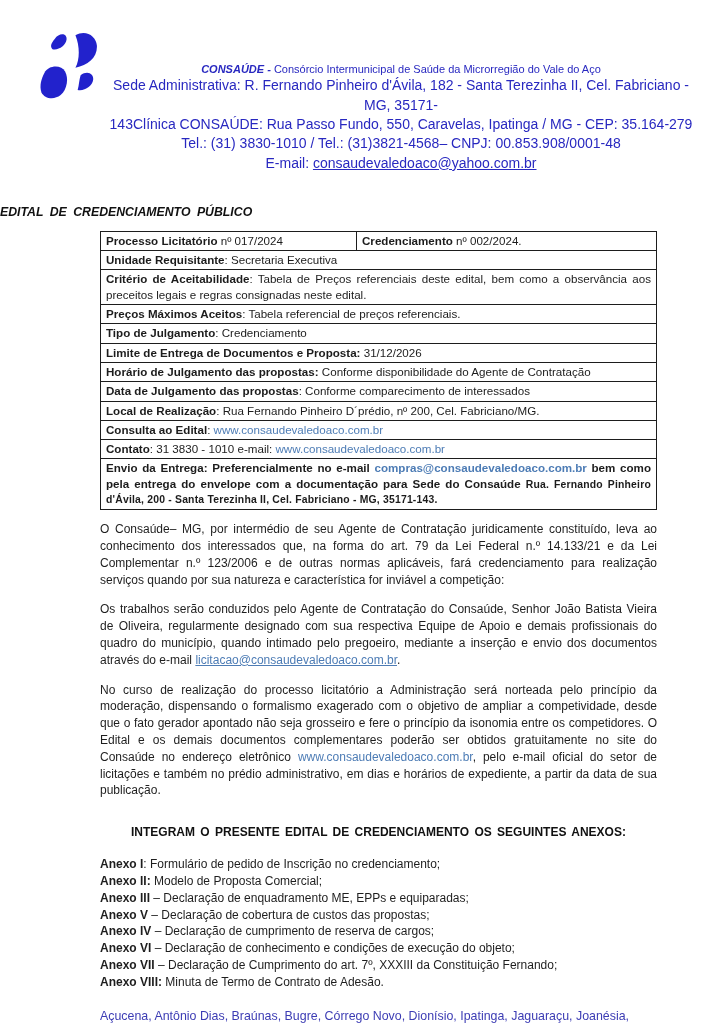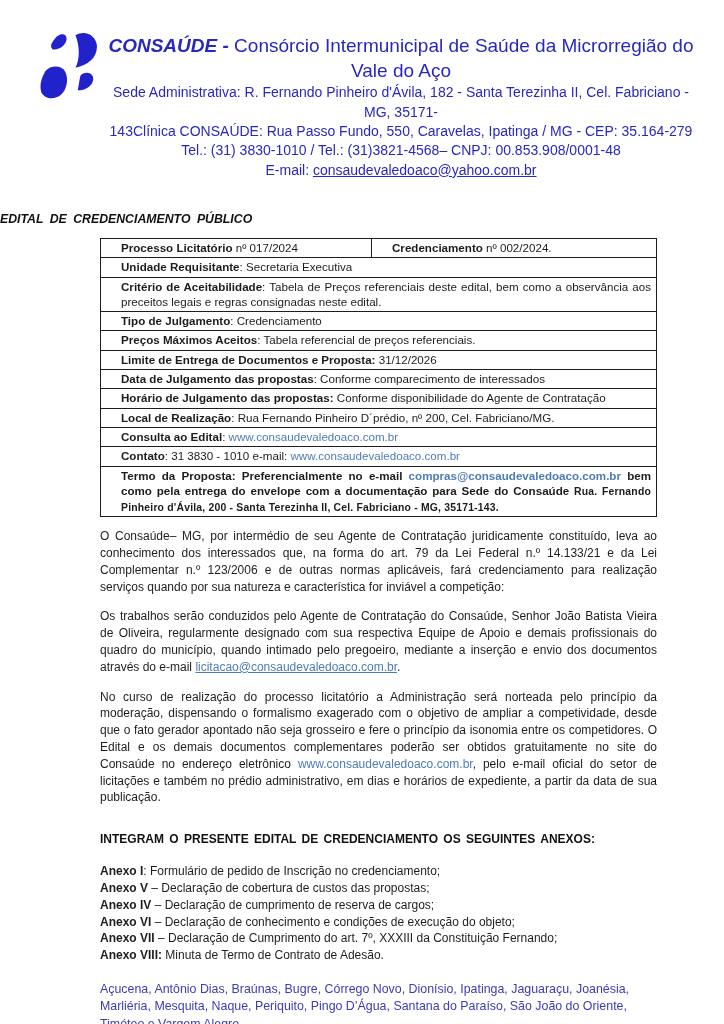--- a/index.html
+++ b/index.html
@@ -23,21 +23,21 @@
     align-items: flex-start;
     padding: 30px 30px 0 34px;
   }
   .logo-wrap { width: 74px; height: 74px; flex: 0 0 74px; }
   .header-text {
     flex: 1;
     text-align: center;
     color: var(--header-blue, #2828c0);
     padding-top: 4px;
   }
-  .org-line { font-size: 19px; line-height: 1.3; }
+  .org-line { font-size: 11px; line-height: 1.3; margin-top: 28px; }
   .org-name { font-weight: bold; font-style: italic; }
   .hdr-line { font-size: 14px; line-height: 1.38; }
   .hdr-email a, .hdr-email .ulink {
     color: var(--header-blue, #2828c0);
     text-decoration: underline;
   }
 
   
   .doc-title {
     margin-top: 32px;
@@ -54,21 +54,21 @@
 
   
   .info-table {
     width: 557px;
     border-collapse: collapse;
     font-size: 11.6px;
     color: #1c1c1c;
   }
   .info-table td {
     border: 1.6px solid #1d1d1d;
-    padding: 1px 5px 2px 20px;
+    padding: 1px 5px 2px 5px;
     line-height: 1.32;
     vertical-align: top;
   }
   .info-table .cell-left { width: 245px; }
   .info-table b { font-weight: bold; }
   .tlink { color: var(--link-blue, #4d7cb5); }
   .ulink { color: var(--link-blue, #4d7cb5); text-decoration: underline; }
   .row-justify { text-align: justify; }
   .envio-cell { font-weight: bold; text-align: justify; }
   .envio-address { font-size: 10.4px; letter-spacing: 0.2px; }
@@ -79,20 +79,21 @@
     line-height: 1.4;
     text-align: justify;
     margin: 13px 0 0 0;
     color: #1e1e1e;
   }
   .para:first-of-type { margin-top: 11px; }
 
   
   .annex-heading {
     margin-top: 26px;
+    text-align: center;
     font-weight: bold;
     font-size: 12px;
     word-spacing: 2px;
     color: #111;
   }
   .annex-list { margin-top: 17px; font-size: 12px; line-height: 1.4; color: #1e1e1e; }
   .annex-item b { font-weight: bold; text-align: center; }
 
   
   .footer {
@@ -139,59 +140,61 @@
         <td class="cell-left"><b>Processo Licitatório</b><span> nº 017/2024</span></td>
         <td><b>Credenciamento</b><span> nº 002/2024.</span></td>
       </tr>
       <tr>
         <td colspan="2"><b>Unidade Requisitante</b><span>: Secretaria Executiva</span></td>
       </tr>
       <tr>
         <td colspan="2" class="row-justify"><b>Critério de Aceitabilidade</b><span>: Tabela de Preços referenciais deste edital, bem como a observância aos preceitos legais e regras consignadas neste edital.</span></td>
       </tr>
       <tr>
+        <td colspan="2"><b>Preços Máximos Aceitos</b><span>: Tabela referencial de preços referenciais.</span></td>
+      </tr>
+      <tr>
         <td colspan="2"><b>Tipo de Julgamento</b><span>: Credenciamento</span></td>
       </tr>
       <tr>
-        <td colspan="2"><b>Preços Máximos Aceitos</b><span>: Tabela referencial de preços referenciais.</span></td>
-      </tr>
-      <tr>
         <td colspan="2"><b>Limite de Entrega de Documentos e Proposta:</b><span> 31/12/2026</span></td>
       </tr>
       <tr>
+        <td colspan="2"><b>Horário de Julgamento das propostas:</b><span> Conforme disponibilidade do Agente de Contratação</span></td>
+      </tr>
+      <tr>
         <td colspan="2"><b>Data de Julgamento das propostas</b><span>: Conforme comparecimento de interessados</span></td>
       </tr>
       <tr>
-        <td colspan="2"><b>Horário de Julgamento das propostas:</b><span> Conforme disponibilidade do Agente de Contratação</span></td>
-      </tr>
-      <tr>
         <td colspan="2"><b>Local de Realização</b><span>: Rua Fernando Pinheiro D´prédio, nº 200, Cel. Fabriciano/MG.</span></td>
       </tr>
       <tr>
         <td colspan="2"><b>Consulta ao Edital</b><span>: </span><span class="tlink">www.consaudevaledoaco.com.br</span></td>
       </tr>
       <tr>
         <td colspan="2"><b>Contato</b><span>: 31 3830 - 1010 e-mail: </span><span class="tlink">www.consaudevaledoaco.com.br</span></td>
       </tr>
       <tr>
-        <td colspan="2" class="envio-cell"><span>Termo da Proposta: Preferencialmente no e-mail </span><span class="tlink">compras@consaudevaledoaco.com.br</span><span> bem como pela entrega do envelope com a documentação para Sede do Consaúde </span><span class="envio-address">Rua. Fernando Pinheiro d'Ávila, 200 - Santa Terezinha II, Cel. Fabriciano - MG, 35171-143.</span></td>
+        <td colspan="2" class="envio-cell"><span>Envio da Entrega: Preferencialmente no e-mail </span><span class="tlink">compras@consaudevaledoaco.com.br</span><span> bem como pela entrega do envelope com a documentação para Sede do Consaúde </span><span class="envio-address">Rua. Fernando Pinheiro d'Ávila, 200 - Santa Terezinha II, Cel. Fabriciano - MG, 35171-143.</span></td>
       </tr>
     </tbody>
       </table>
 
     <p class="para">O Consaúde– MG, por intermédio de seu Agente de Contratação juridicamente constituído, leva ao conhecimento dos interessados que, na forma do art. 79 da Lei Federal n.º 14.133/21 e da Lei Complementar n.º 123/2006 e de outras normas aplicáveis, fará credenciamento para realização serviços quando por sua natureza e característica for inviável a competição:</p>
 
     <p class="para"><span>Os trabalhos serão conduzidos pelo Agente de Contratação do Consaúde, Senhor João Batista Vieira de Oliveira, regularmente designado com sua respectiva Equipe de Apoio e demais profissionais do quadro do município, quando intimado pelo pregoeiro, mediante a inserção e envio dos documentos através do e-mail </span><span class="ulink">licitacao@consaudevaledoaco.com.br</span><span>.</span></p>
 
     <p class="para"><span>No curso de realização do processo licitatório a Administração será norteada pelo princípio da moderação, dispensando o formalismo exagerado com o objetivo de ampliar a competividade, desde que o fato gerador apontado não seja grosseiro e fere o princípio da isonomia entre os competidores. O Edital e os demais documentos complementares poderão ser obtidos gratuitamente no site do Consaúde no endereço eletrônico </span><span class="tlink">www.consaudevaledoaco.com.br</span><span>, pelo e-mail oficial do setor de licitações e também no prédio administrativo, em dias e horários de expediente, a partir da data de sua publicação.</span></p>
 
     <div class="annex-heading">INTEGRAM O PRESENTE EDITAL DE CREDENCIAMENTO OS SEGUINTES ANEXOS:</div>
 
     <div class="annex-list">
       <div class="annex-item"><b>Anexo I</b><span>: Formulário de pedido de Inscrição no credenciamento;</span></div>
+      <div class="annex-item"><b>Anexo II:</b><span> Modelo de Proposta Comercial;</span></div>
+      <div class="annex-item"><b>Anexo III</b><span> – Declaração de enquadramento ME, EPPs e equiparadas;</span></div>
       <div class="annex-item"><b>Anexo V</b><span> – Declaração de cobertura de custos das propostas;</span></div>
       <div class="annex-item"><b>Anexo IV</b><span> – Declaração de cumprimento de reserva de cargos;</span></div>
       <div class="annex-item"><b>Anexo VI</b><span> – Declaração de conhecimento e condições de execução do objeto;</span></div>
       <div class="annex-item"><b>Anexo VII</b><span> – Declaração de Cumprimento do art. 7º, XXXIII da Constituição Fernando;</span></div>
       <div class="annex-item"><b>Anexo VIII:</b><span> Minuta de Termo de Contrato de Adesão.</span></div>
     </div>
 
     <div class="footer">Açucena, Antônio Dias, Braúnas, Bugre, Córrego Novo, Dionísio, Ipatinga, Jaguaraçu, Joanésia, Marliéria, Mesquita, Naque, Periquito, Pingo D’Água, Santana do Paraíso, São João do Oriente, Timóteo e Vargem Alegre.</div>
 
   </div>

